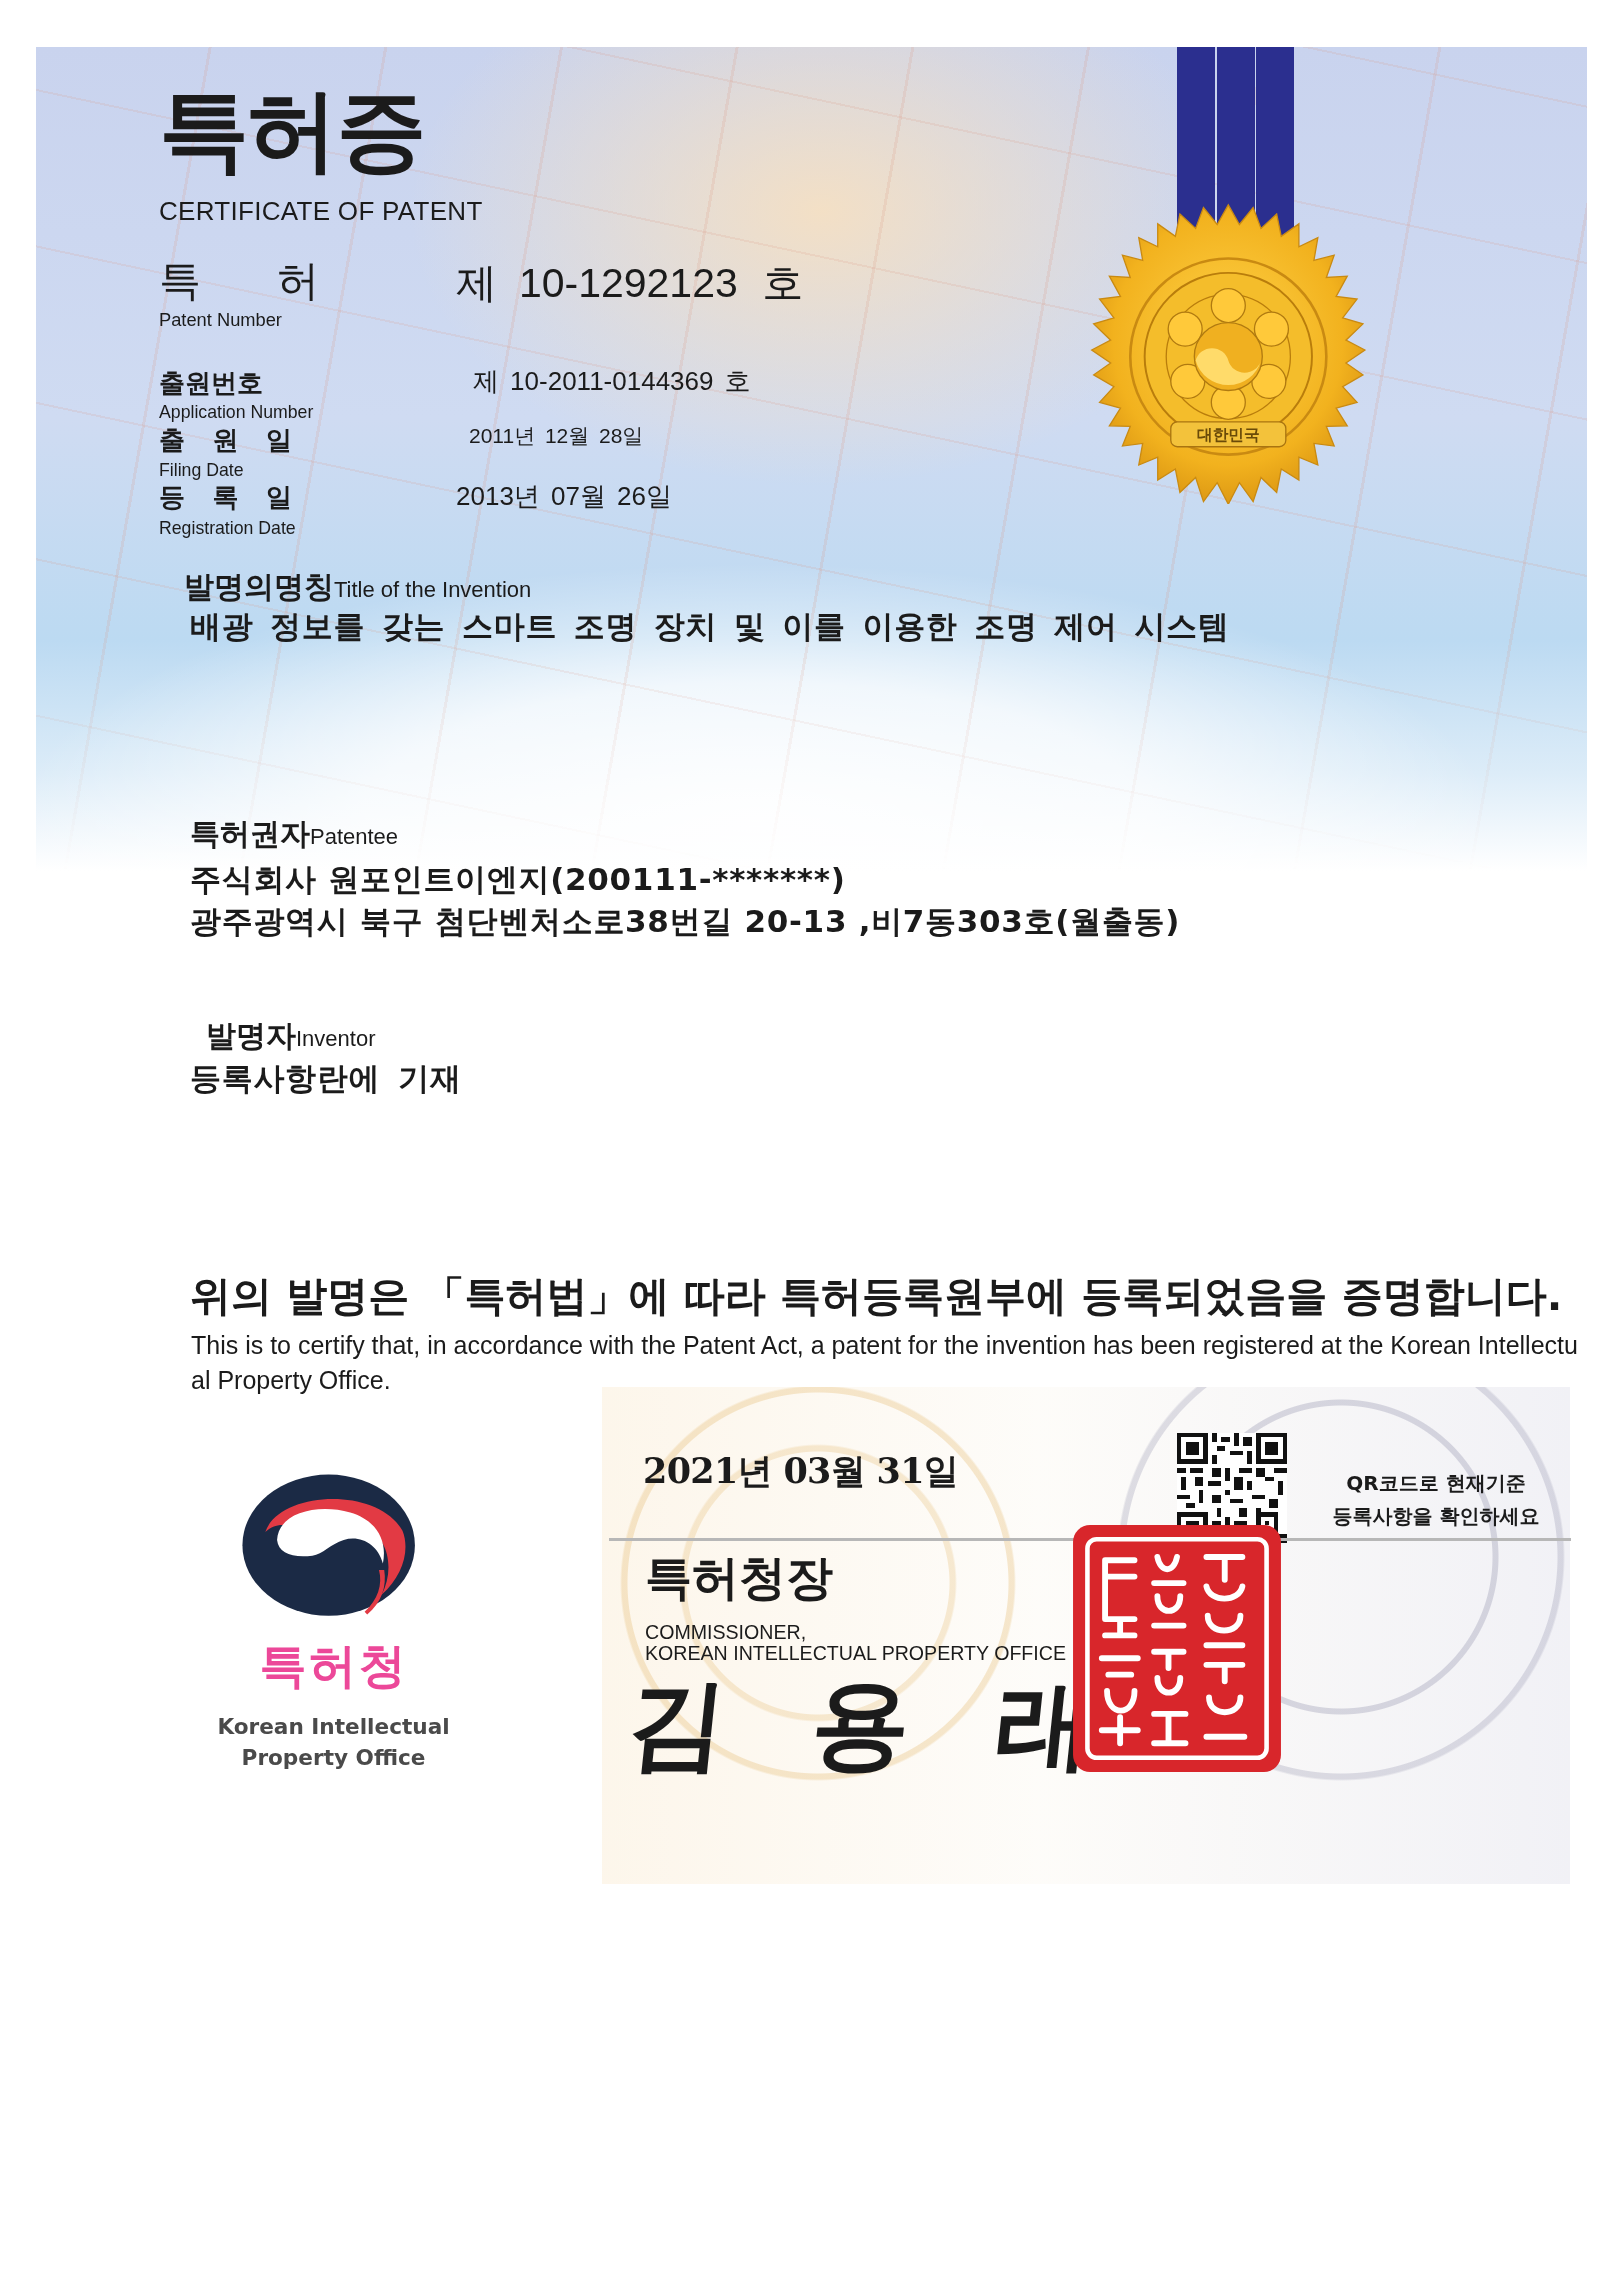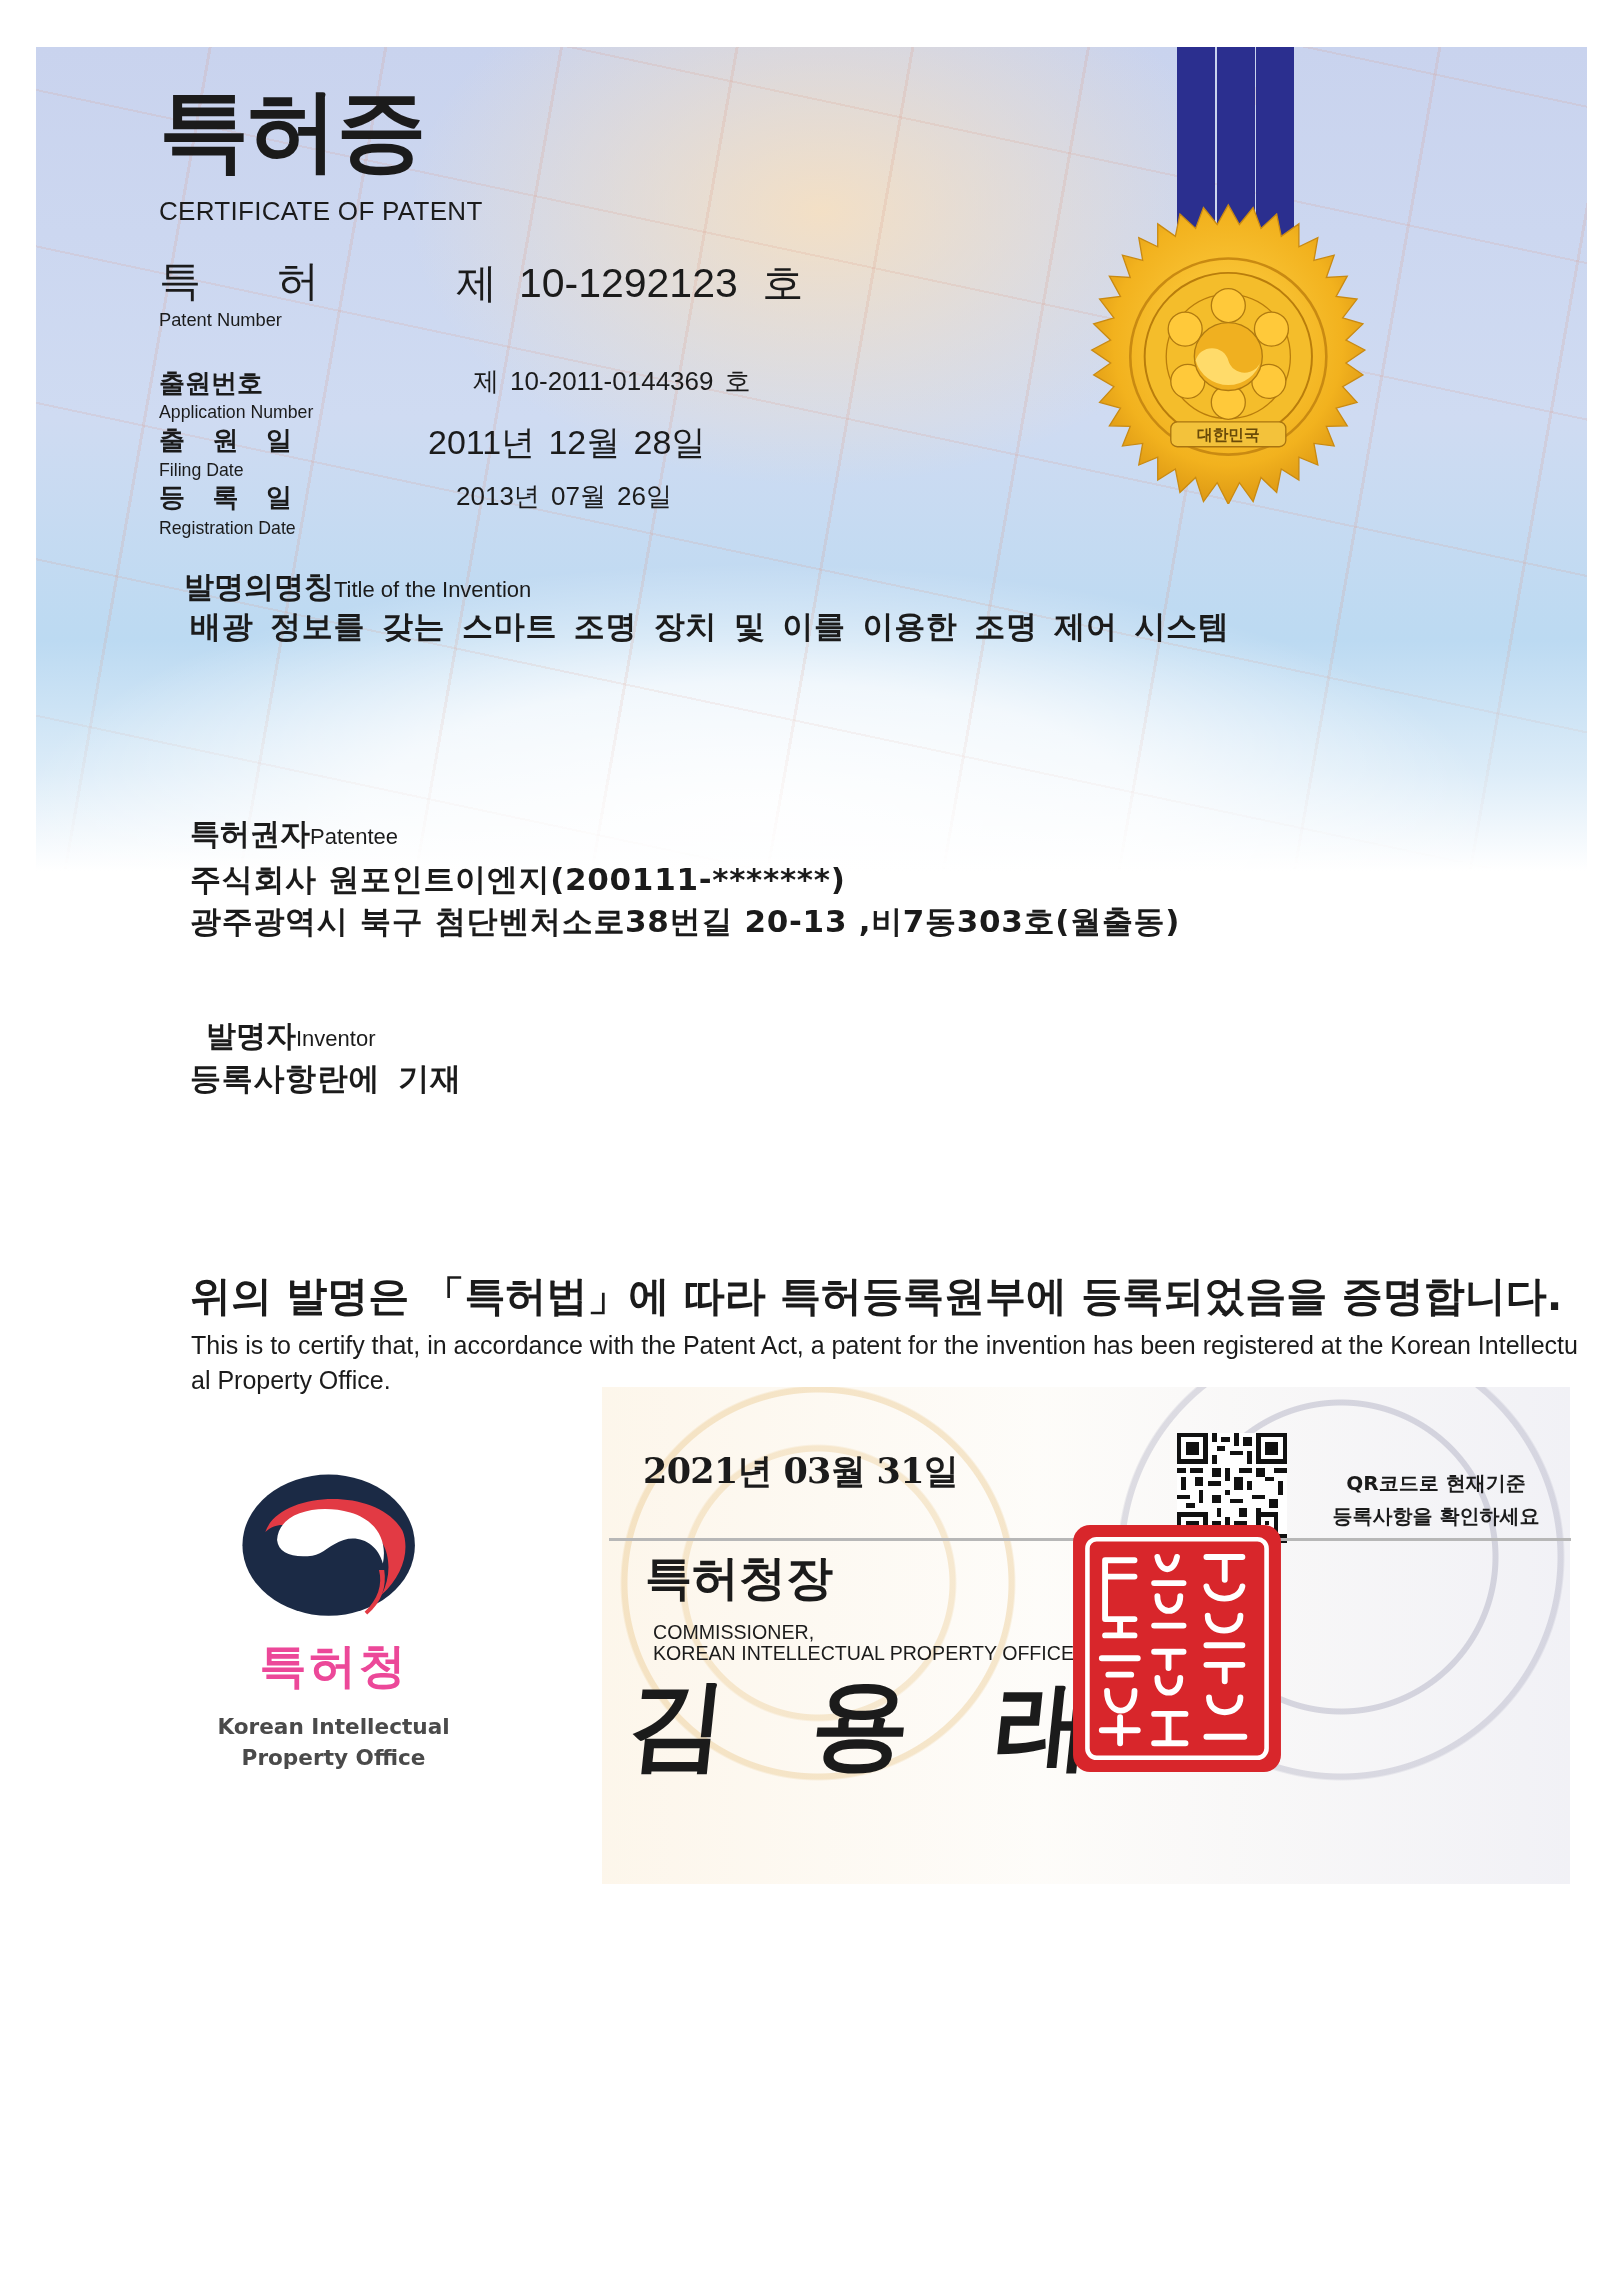--- a/index.html
+++ b/index.html
@@ -60,21 +60,21 @@
       radial-gradient(circle at 216px 196px, rgba(230,190,120,0.0) 0 190px, rgba(230,190,120,0.35) 191px 196px, rgba(230,190,120,0.0) 198px),
       radial-gradient(circle at 216px 196px, rgba(230,190,120,0.0) 0 131px, rgba(230,190,120,0.3) 132px 137px, rgba(230,190,120,0.0) 139px),
       linear-gradient(90deg, rgba(250,235,210,0.45) 0%, rgba(250,245,235,0.3) 45%, rgba(220,220,232,0.4) 100%);
   }
   .issue-date { left:643px; top:1453px; font-family:"DejaVu Serif", serif; font-size:35px; font-weight:bold; line-height:1; letter-spacing:-0.7px; }
   .divider { left:609px; top:1538px; width:962px; height:3.3px; background:#b7b7b7; }
   .qr { left:1177px; top:1433px; width:110px; height:110px; }
   .qr-note { left:1315px; top:1467px; font-family:"DejaVu Sans", sans-serif; font-weight:bold; font-size:20px; line-height:33px; text-align:center; width:242px; }
 
   .commissioner-ko { left:645px; top:1554px; font-family:"DejaVu Sans", sans-serif; font-weight:bold; font-size:47px; line-height:1; }
-  .commissioner-en { left:645px; top:1622px; font-family:"Liberation Sans", sans-serif; font-size:19.6px; line-height:21px;margin-left:8px; }
+  .commissioner-en { left:645px; top:1622px; font-family:"Liberation Sans", sans-serif; font-size:19.6px; line-height:21px; }
   .signature { left:628px; top:1675px; font-family:"DejaVu Serif", serif; font-weight:bold; font-size:98px; line-height:1; letter-spacing:26px; transform:skewX(-6deg); }
   .seal { left:1069px; top:1521px; width:216px; height:255px; }
 
   .kipo-logo { left:239px; top:1472px; width:180px; height:147px; }
   .kipo-ko { left:249px; top:1642px; width:170px; text-align:center; font-family:"DejaVu Sans", sans-serif; font-weight:bold; font-size:47px; color:#ec4899; line-height:1; letter-spacing:2.6px; }
   .kipo-en { left:196px; top:1711px; width:275px; text-align:center; font-family:"DejaVu Sans", sans-serif; font-weight:bold; font-size:21.6px; color:#4a4a4a; line-height:31px; }
 </style>
 </head>
 <body>
 
@@ -123,21 +123,21 @@
   <span style="margin-left:10.5px;">10-1292123</span>
   <span style="margin-left:13px;">호</span>
 </div>
 
 <div class="abs lbl-ko-sm" style="left:159px; top:370px;">출원번호</div>
 <div class="abs lbl-en" style="left:159px; top:404px; font-size:17.7px;">Application Number</div>
 <div class="abs val" style="left:456px; top:368px; font-size:26px; word-spacing:3.9px;margin-left:17px;">제 10-2011-0144369 호</div>
 
 <div class="abs lbl-ko-sm" style="left:159px; top:427px; letter-spacing:9.2px;">출 원 일</div>
 <div class="abs lbl-en" style="left:159px; top:462px; font-size:17.7px;">Filing Date</div>
-<div class="abs val" style="left:428px; top:425px; font-size:34px; word-spacing:3.9px;">2011년 12월 28일</div>
+<div class="abs val" style="left:469px; top:425px; font-size:21px; word-spacing:3.9px;">2011년 12월 28일</div>
 
 <div class="abs lbl-ko-sm" style="left:159px; top:484px; letter-spacing:9.2px;">등 록 일</div>
 <div class="abs lbl-en" style="left:159px; top:520px; font-size:17.7px;">Registration Date</div>
 <div class="abs val" style="left:456px; top:483px; font-size:26px; word-spacing:3.9px;">2013년 07월 26일</div>
 
 <div class="abs section-head" style="left:184px; top:572px;">
   <span>발명의명칭</span><span class="en">Title of the Invention</span>
 </div>
 <div class="abs body-line" style="left:190px; top:611px; word-spacing:5.2px;">배광 정보를 갖는 스마트 조명 장치 및 이를 이용한 조명 제어 시스템</div>
 

